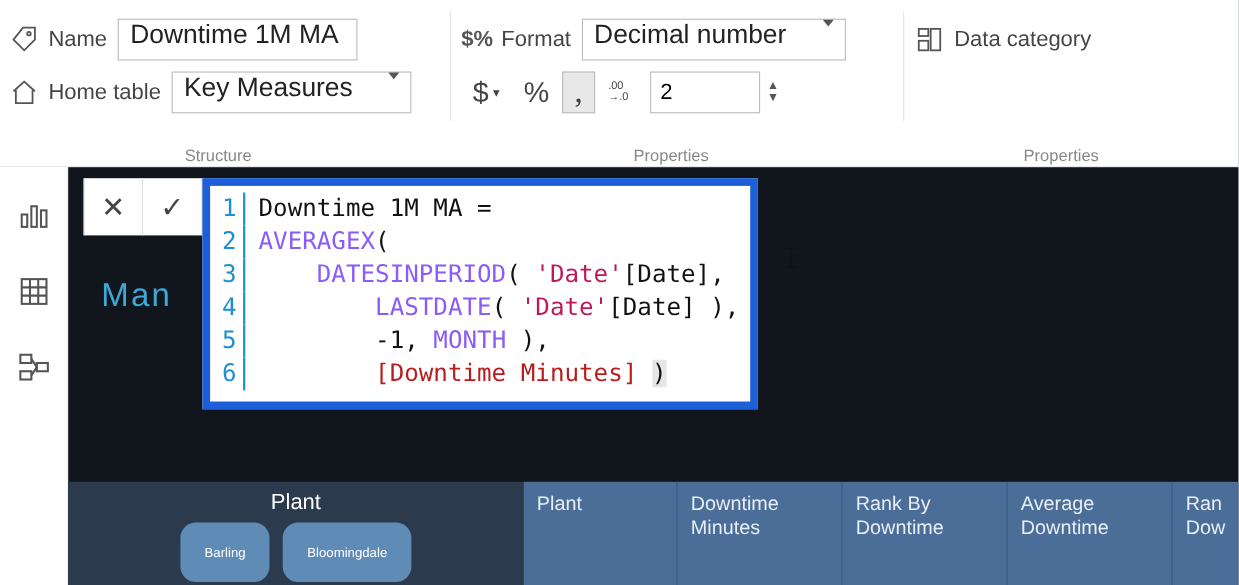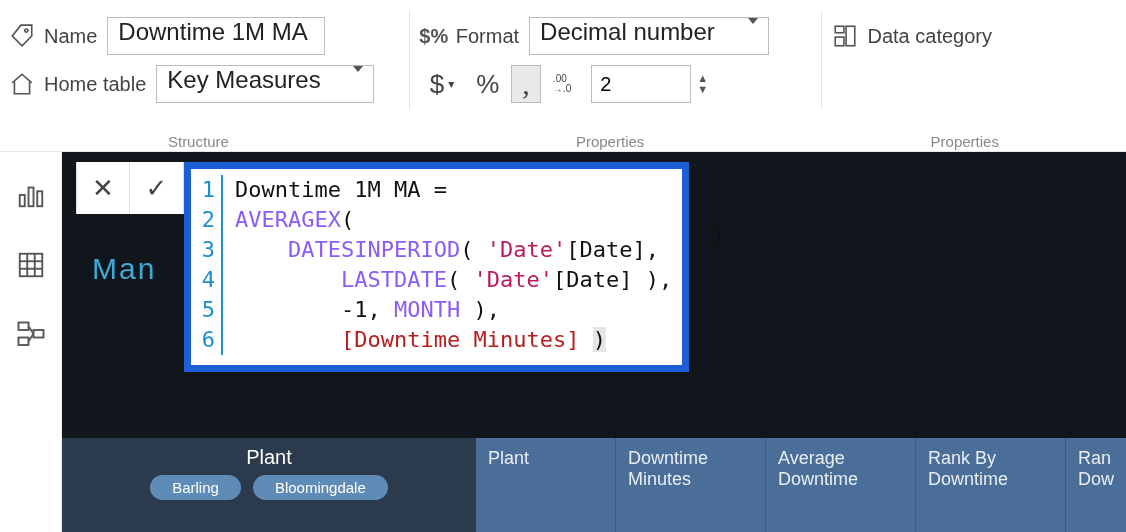--- a/index.html
+++ b/index.html
@@ -33,21 +33,21 @@
 .formula .num{width:28px;text-align:right;color:#1d8ed1;border-right:2px solid #1d8ed1;padding-right:6px;margin-right:12px;user-select:none}
 .kblue{color:#8b5cf6}
 .kstr{color:#be185d}
 .kpurple{color:#b91c1c}
 .cursor{font-size:28px;font-family:serif;color:#111;margin-left:20px;margin-top:58px}
 .logo{position:absolute;left:30px;top:100px;font-size:30px;color:#3ea8d8;font-weight:300;letter-spacing:2px}
 .reportBar{position:absolute;left:0;right:0;bottom:0;height:94px;display:flex}
 .slicerBox{width:420px;background:#2b3a4d;display:flex;flex-direction:column;align-items:center;padding:6px 8px}
 .slicerTitle{color:#fff;font-size:20px;padding:2px 0 6px 0}
 .sliceBtns{display:flex;gap:12px}
-.sliceBtn{background:#5f8bb7;color:#fff;font-size:15px;border-radius:14px;padding:4px 22px;cursor:pointer}
+.sliceBtn{background:#5f8bb7;color:#fff;font-size:12px;border-radius:14px;padding:20px 22px;cursor:pointer}
 .tblHead{flex:1;display:flex;background:#4a6e98;color:#e8eef5;font-size:18px}
 .th{padding:10px 12px 0 12px;border-right:1px solid #3a5a80}
 svg{display:block}
 </style>
 </head>
 <body>
 
 <div class="ribbon">
 
   <div class="group" style="width:400px">
@@ -195,19 +195,19 @@
       <div class="slicerBox">
         <div class="slicerTitle">Plant</div>
         <div class="sliceBtns">
           <div class="sliceBtn">Barling</div>
           <div class="sliceBtn">Bloomingdale</div>
         </div>
       </div>
       <div class="tblHead">
         <div class="th" style="width:140px">Plant</div>
         <div class="th" style="width:150px">Downtime Minutes</div>
+        <div class="th" style="width:150px">Rank By Downtime</div>
         <div class="th" style="width:150px">Average Downtime</div>
-        <div class="th" style="width:150px">Rank By Downtime</div>
         <div class="th" style="flex:1;border-right:none">Ran Dow</div>
       </div>
     </div>
   </div>
 </div>
 
 </body></html>

